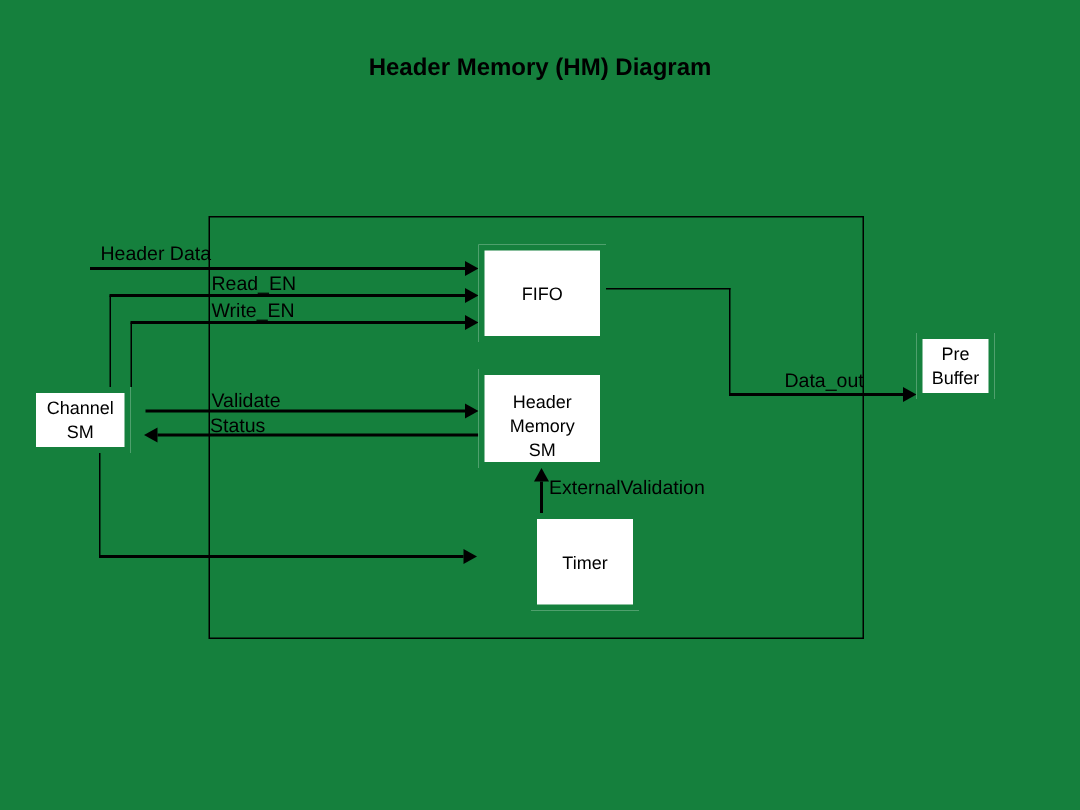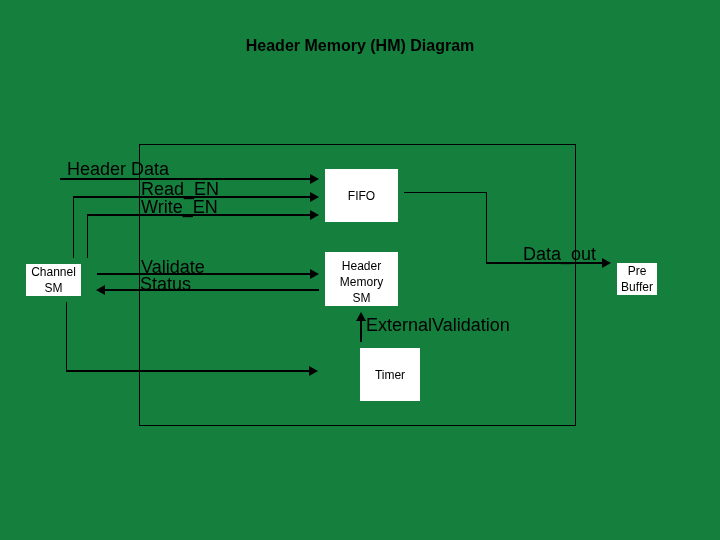--- a/index.html
+++ b/index.html
@@ -20,21 +20,21 @@
     top: 37px;
     text-align: center;
     font-size: 16px;
     font-weight: bold;
     color: #000;
     white-space: nowrap;
   }
   .box {
     position: absolute;
     box-sizing: border-box;
-    border: 6px solid #15803d;
+    border: 4px solid #15803d;
     background: #fff;
     display: flex;
     flex-direction: column;
     align-items: center;
     justify-content: center;
     text-align: center;
     font-size: 12px;
     line-height: 16px;
     color: #000;
   }
@@ -42,26 +42,26 @@
     position: absolute;
     box-sizing: border-box;
     border: 1px solid #000;
     left: 139px; top: 144px; width: 437px; height: 282px;
     background: transparent;
   }
   .box.fifo      { left: 319px; top: 163px; width: 85px; height: 65px; }
   .box.hmsm      { left: 319px; top: 246px; width: 85px; height: 66px; justify-content: flex-end; }
   .box.timer     { left: 318px; top: 342px; width: 72px; height: 65px; margin-left: 36px; }
   .box.channel   { left: 20px;  top: 258px; width: 67px; height: 44px; }
-  .box.prebuffer { left: 611px; top: 257px; width: 52px; height: 44px; }
+  .box.prebuffer { left: 611px; top: 222px; width: 52px; height: 44px; }
 
   .hline, .vline { position: absolute; background: #000; }
   .lbl {
     position: absolute;
-    font-size: 18px;
+    font-size: 13px;
     line-height: 14px;
     color: #000;
     white-space: nowrap;
   }
   .lbl.two-line { line-height: 17px; }
 
   .arrow-right {
     position: absolute; width: 0; height: 0;
     border-top: 5px solid transparent;
     border-bottom: 5px solid transparent;

